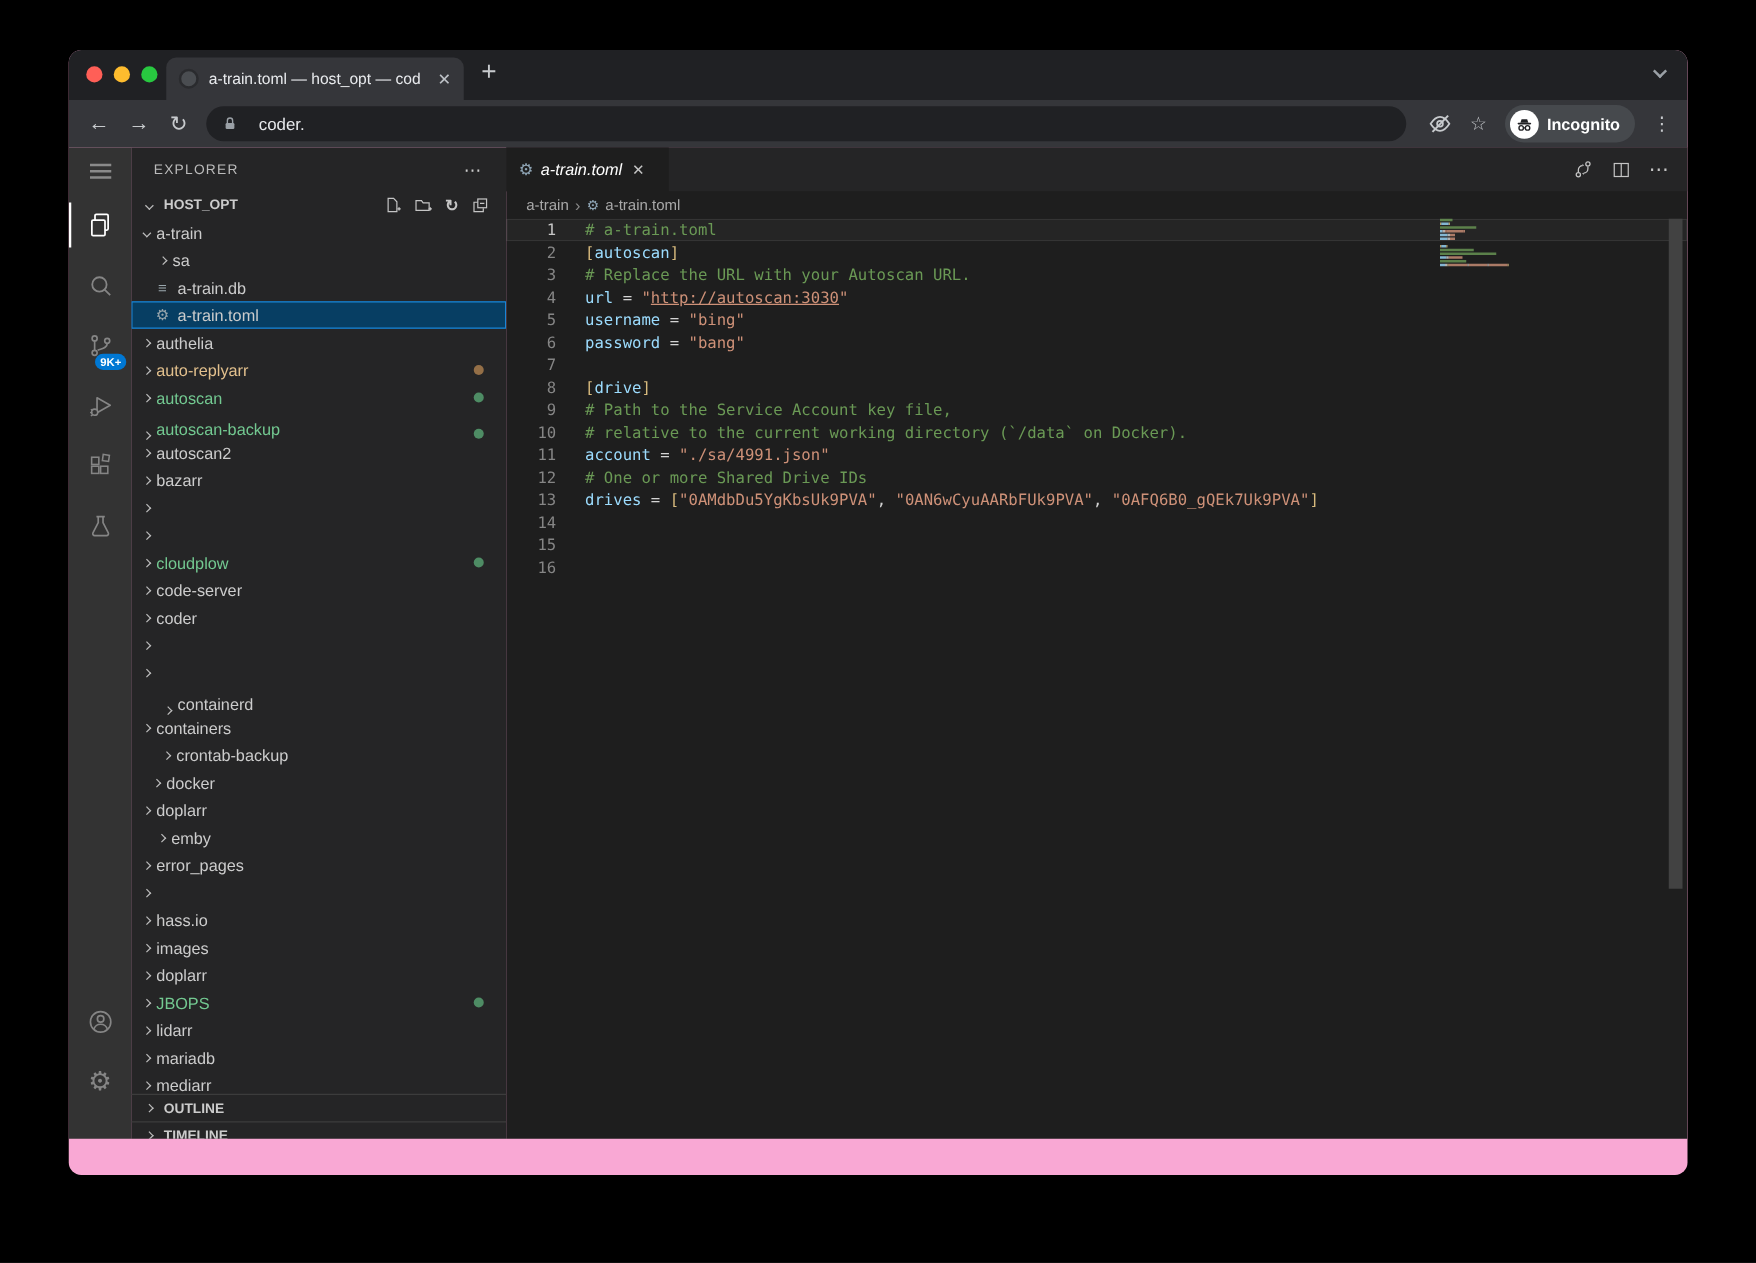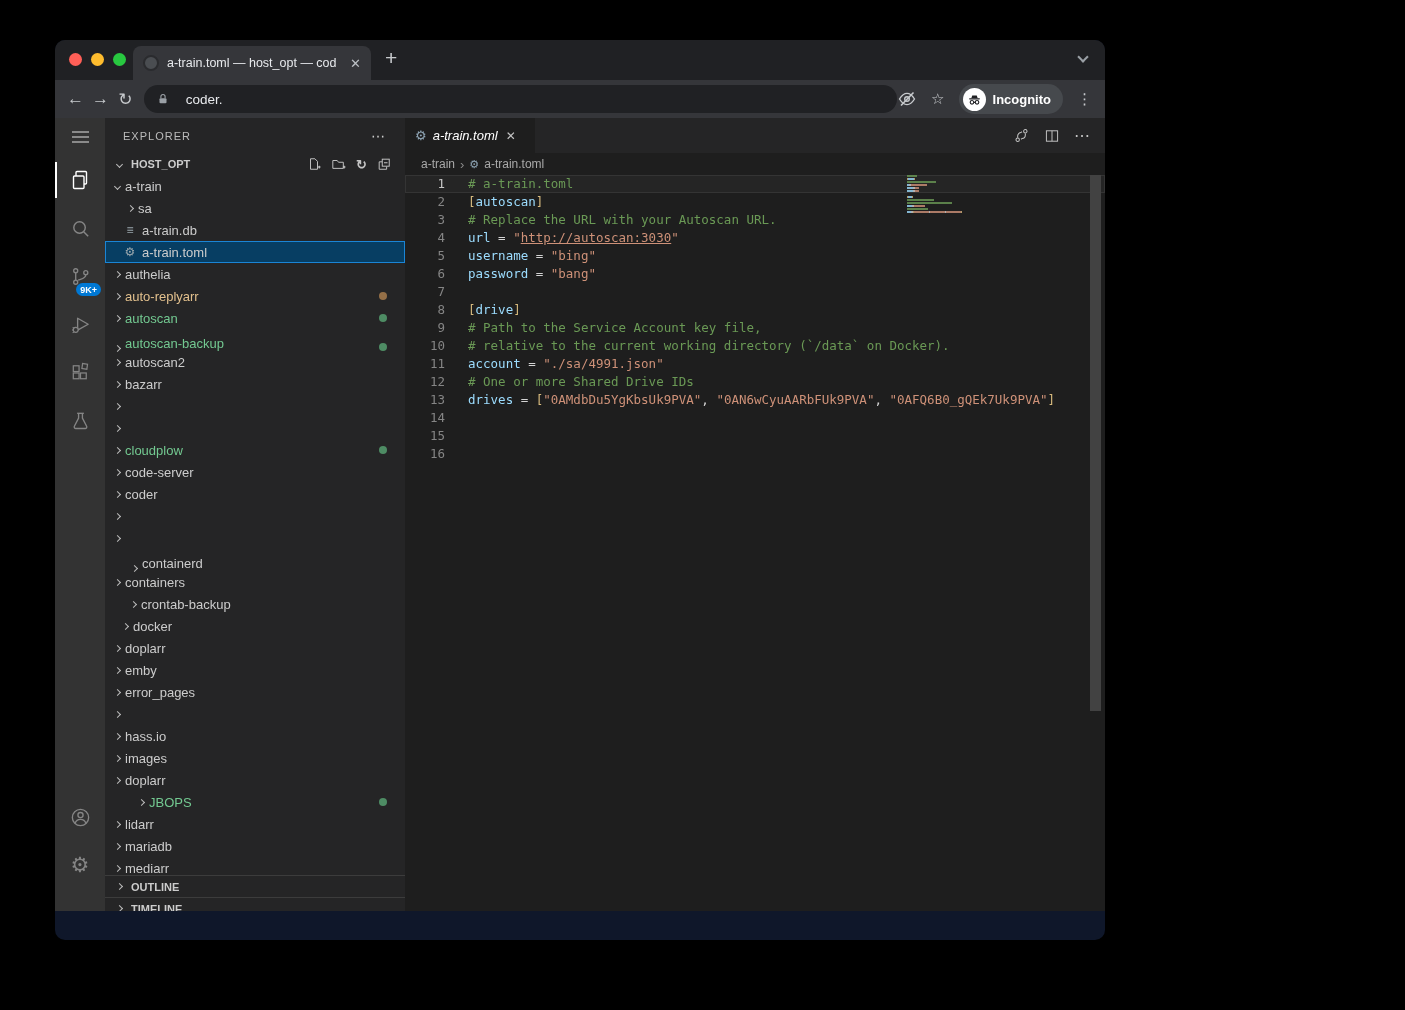--- a/index.html
+++ b/index.html
@@ -1,19 +1,19 @@
 <!DOCTYPE html>
 <html><head>
 <meta charset="utf-8">
 <style>
   * { margin:0; padding:0; box-sizing:border-box; }
   body { width:1405px; height:1010px; background:#000; position:relative;
          font-family:"Liberation Sans", sans-serif; overflow:hidden; }
-  .window { position:absolute; left:55px; top:40px; width:1050px; height:900px;
-            border-radius:10px; overflow:hidden; background:#0f172a; }
+  .window { position:absolute; left:55px; top:40px; width:1295px; height:900px;
+            border-radius:10px; overflow:hidden; background:#f9a8d4; }
 
   
   .tabstrip { position:absolute; left:0; top:0; width:100%; height:40px; background:#202124; }
   .traffic { position:absolute; top:13px; width:13px; height:13px; border-radius:50%; }
   .t-close{ left:14px; background:#ff5f57; } .t-min{ left:36px; background:#febc2e; } .t-max{ left:58px; background:#28c840; }
   .btab { position:absolute; left:78px; top:6px; width:238px; height:34px; background:#35363a;
           border-radius:8px 8px 0 0; display:flex; align-items:center; padding:0 10px; gap:8px; }
   .favicon { width:16px; height:16px; border-radius:50%; background:#4a4d51; border:2px solid #2a2b2e; flex:none; }
   .btab-title { color:#e8eaed; font-size:12.5px; white-space:nowrap; overflow:hidden; flex:1; }
   .btab-close { color:#bdc1c6; font-size:13px; flex:none; cursor:default; }
@@ -373,21 +373,21 @@
               <i></i>
             </span>
             <span class="tlabel">docker</span>
           </div>
           <div class="trow" style="padding-left: 4px;">
             <span class="chev">
               <i></i>
             </span>
             <span class="tlabel">doplarr</span>
           </div>
-          <div class="trow" style="padding-left: 4px;">
+          <div class="trow" style="padding-left: 16px;">
             <span class="chev">
               <i></i>
             </span>
             <span class="tlabel">emby</span>
           </div>
           <div class="trow" style="padding-left: 4px;">
             <span class="chev">
               <i></i>
             </span>
             <span class="tlabel">error_pages</span>
@@ -409,21 +409,21 @@
               <i></i>
             </span>
             <span class="tlabel">images</span>
           </div>
           <div class="trow" style="padding-left: 4px;">
             <span class="chev">
               <i></i>
             </span>
             <span class="tlabel">doplarr</span>
           </div>
-          <div class="trow" style="padding-left: 4px; margin-left: 24px;">
+          <div class="trow" style="padding-left: 4px;">
             <span class="chev">
               <i></i>
             </span>
             <span class="tlabel g">JBOPS</span>
             <span class="tdot g"></span>
           </div>
           <div class="trow" style="padding-left: 4px;">
             <span class="chev">
               <i></i>
             </span>

